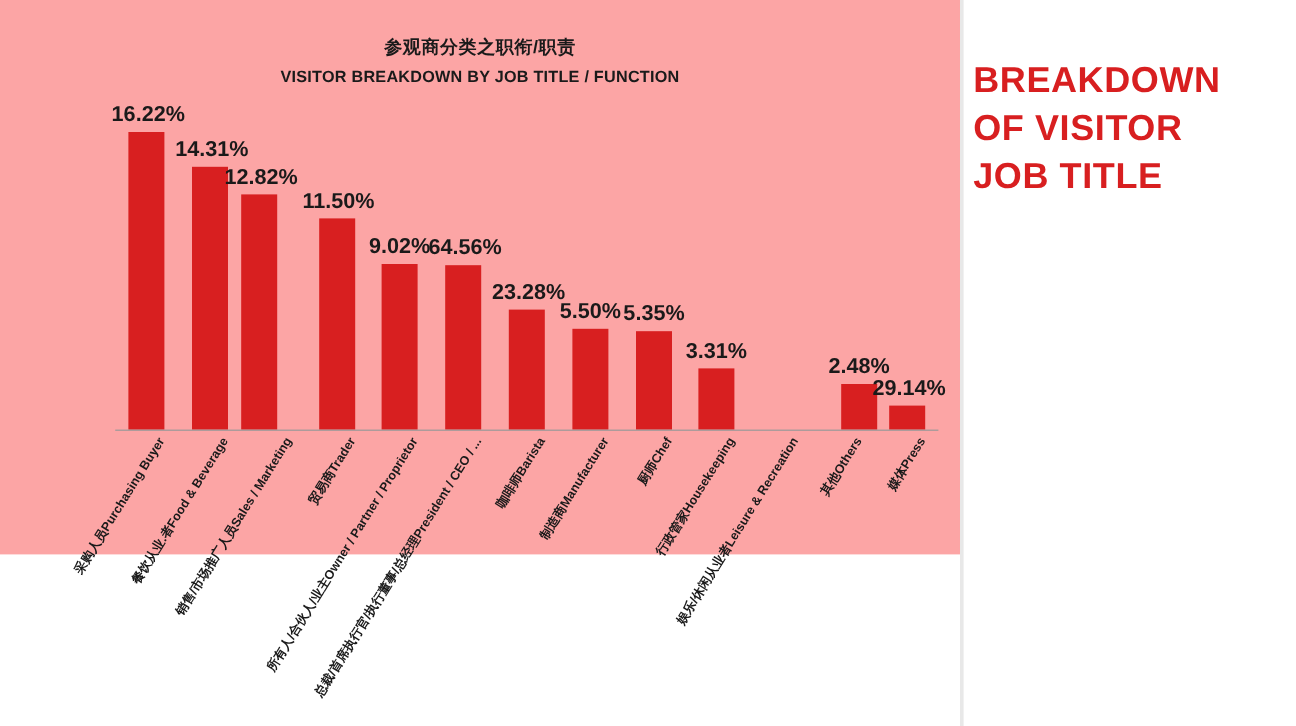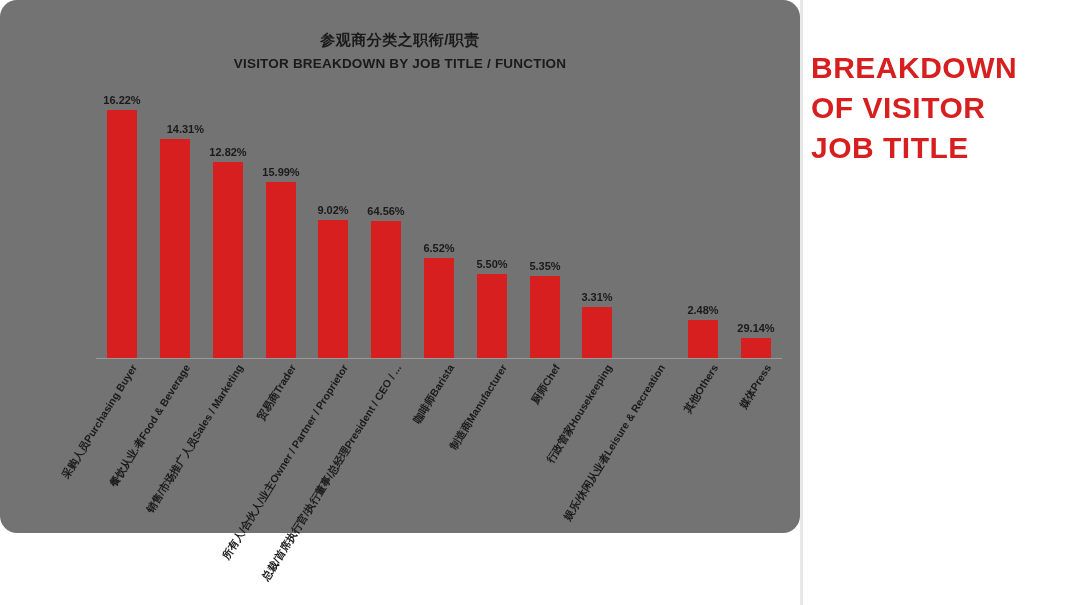--- a/index.html
+++ b/index.html
@@ -19,23 +19,22 @@
     height: 605px;
     background: #ffffff;
   }
 
   
   #chart-panel {
     position: absolute;
     left: 0;
     top: 0;
     width: 800px;
-    height: 533px;
-    background: #737373;
-    border-radius: 17px;
+    height: 462px;
+    background: #fca5a5;
   }
 
   #chart-title-block {
     position: absolute;
     left: 0;
     top: 30px;
     width: 800px;
     text-align: center;
   }
   #chart-title-cn {
@@ -81,21 +80,21 @@
     bottom: 0;
     left: 8px;
     width: 30px;
     background: #d81f20;
   }
   .bar-label {
     position: absolute;
     left: -6px;
     width: 58px;
     text-align: center;
-    font-size: 11px;
+    font-size: 18px;
     font-weight: 700;
     color: #1a1a1a;
     white-space: nowrap;
   }
 
   
   #ticks {
     position: absolute;
     left: 96px;
     top: 362px;
@@ -171,53 +170,53 @@
 
     <div id="plot">
         <div class="bar-col" style="left: 3px; height: 270px;">
           <div class="bar" style="height: 248px; background: rgb(216, 31, 32);"></div>
           <div class="bar-label" style="bottom: 252px;">16.22%</div>
         </div>
         <div class="bar-col" style="left: 56px; height: 270px;">
           <div class="bar" style="height: 219px; background: rgb(216, 31, 32);"></div>
           <div class="bar-label" style="bottom: 223px; text-align: right;">14.31%</div>
         </div>
-        <div class="bar-col" style="left: 109px; height: 270px; text-decoration: underline;">
+        <div class="bar-col" style="left: 97px; height: 270px; text-decoration: underline;">
           <div class="bar" style="height: 196px; background: rgb(216, 31, 32);"></div>
           <div class="bar-label" style="bottom: 200px;">12.82%</div>
         </div>
         <div class="bar-col" style="left: 162px; height: 270px;">
           <div class="bar" style="height: 176px; background: rgb(216, 31, 32);"></div>
-          <div class="bar-label" style="bottom: 180px;">15.99%</div>
+          <div class="bar-label" style="bottom: 180px;">11.50%</div>
         </div>
         <div class="bar-col" style="left: 214px; height: 270px;">
           <div class="bar" style="height: 138px; background: rgb(216, 31, 32);"></div>
           <div class="bar-label" style="bottom: 142px;">9.02%</div>
         </div>
         <div class="bar-col" style="left: 267px; height: 270px;">
           <div class="bar" style="height: 137px; background: rgb(216, 31, 32);"></div>
           <div class="bar-label" style="bottom: 141px;">64.56%</div>
         </div>
         <div class="bar-col" style="left: 320px; height: 270px;">
           <div class="bar" style="height: 100px; background: rgb(216, 31, 32);"></div>
-          <div class="bar-label" style="bottom: 104px;">6.52%</div>
+          <div class="bar-label" style="bottom: 104px;">23.28%</div>
         </div>
         <div class="bar-col" style="left: 373px; height: 270px;">
           <div class="bar" style="height: 84px; background: rgb(216, 31, 32);"></div>
           <div class="bar-label" style="bottom: 88px;">5.50%</div>
         </div>
         <div class="bar-col" style="left: 426px; height: 270px;">
           <div class="bar" style="height: 82px; background: rgb(216, 31, 32);"></div>
           <div class="bar-label" style="bottom: 86px;">5.35%</div>
         </div>
         <div class="bar-col" style="left: 478px; height: 270px; text-decoration: underline;">
           <div class="bar" style="height: 51px; background: rgb(216, 31, 32);"></div>
           <div class="bar-label" style="bottom: 55px;">3.31%</div>
         </div>
-        <div class="bar-col" style="left: 584px; height: 270px;">
+        <div class="bar-col" style="left: 597px; height: 270px;">
           <div class="bar" style="height: 38px; background: rgb(216, 31, 32);"></div>
           <div class="bar-label" style="bottom: 42px;">2.48%</div>
         </div>
         <div class="bar-col" style="left: 637px; height: 270px;">
           <div class="bar" style="height: 20px; background: rgb(216, 31, 32);"></div>
           <div class="bar-label" style="bottom: 24px;">29.14%</div>
         </div>
       </div>
     <div id="baseline"></div>
     <div id="ticks">

